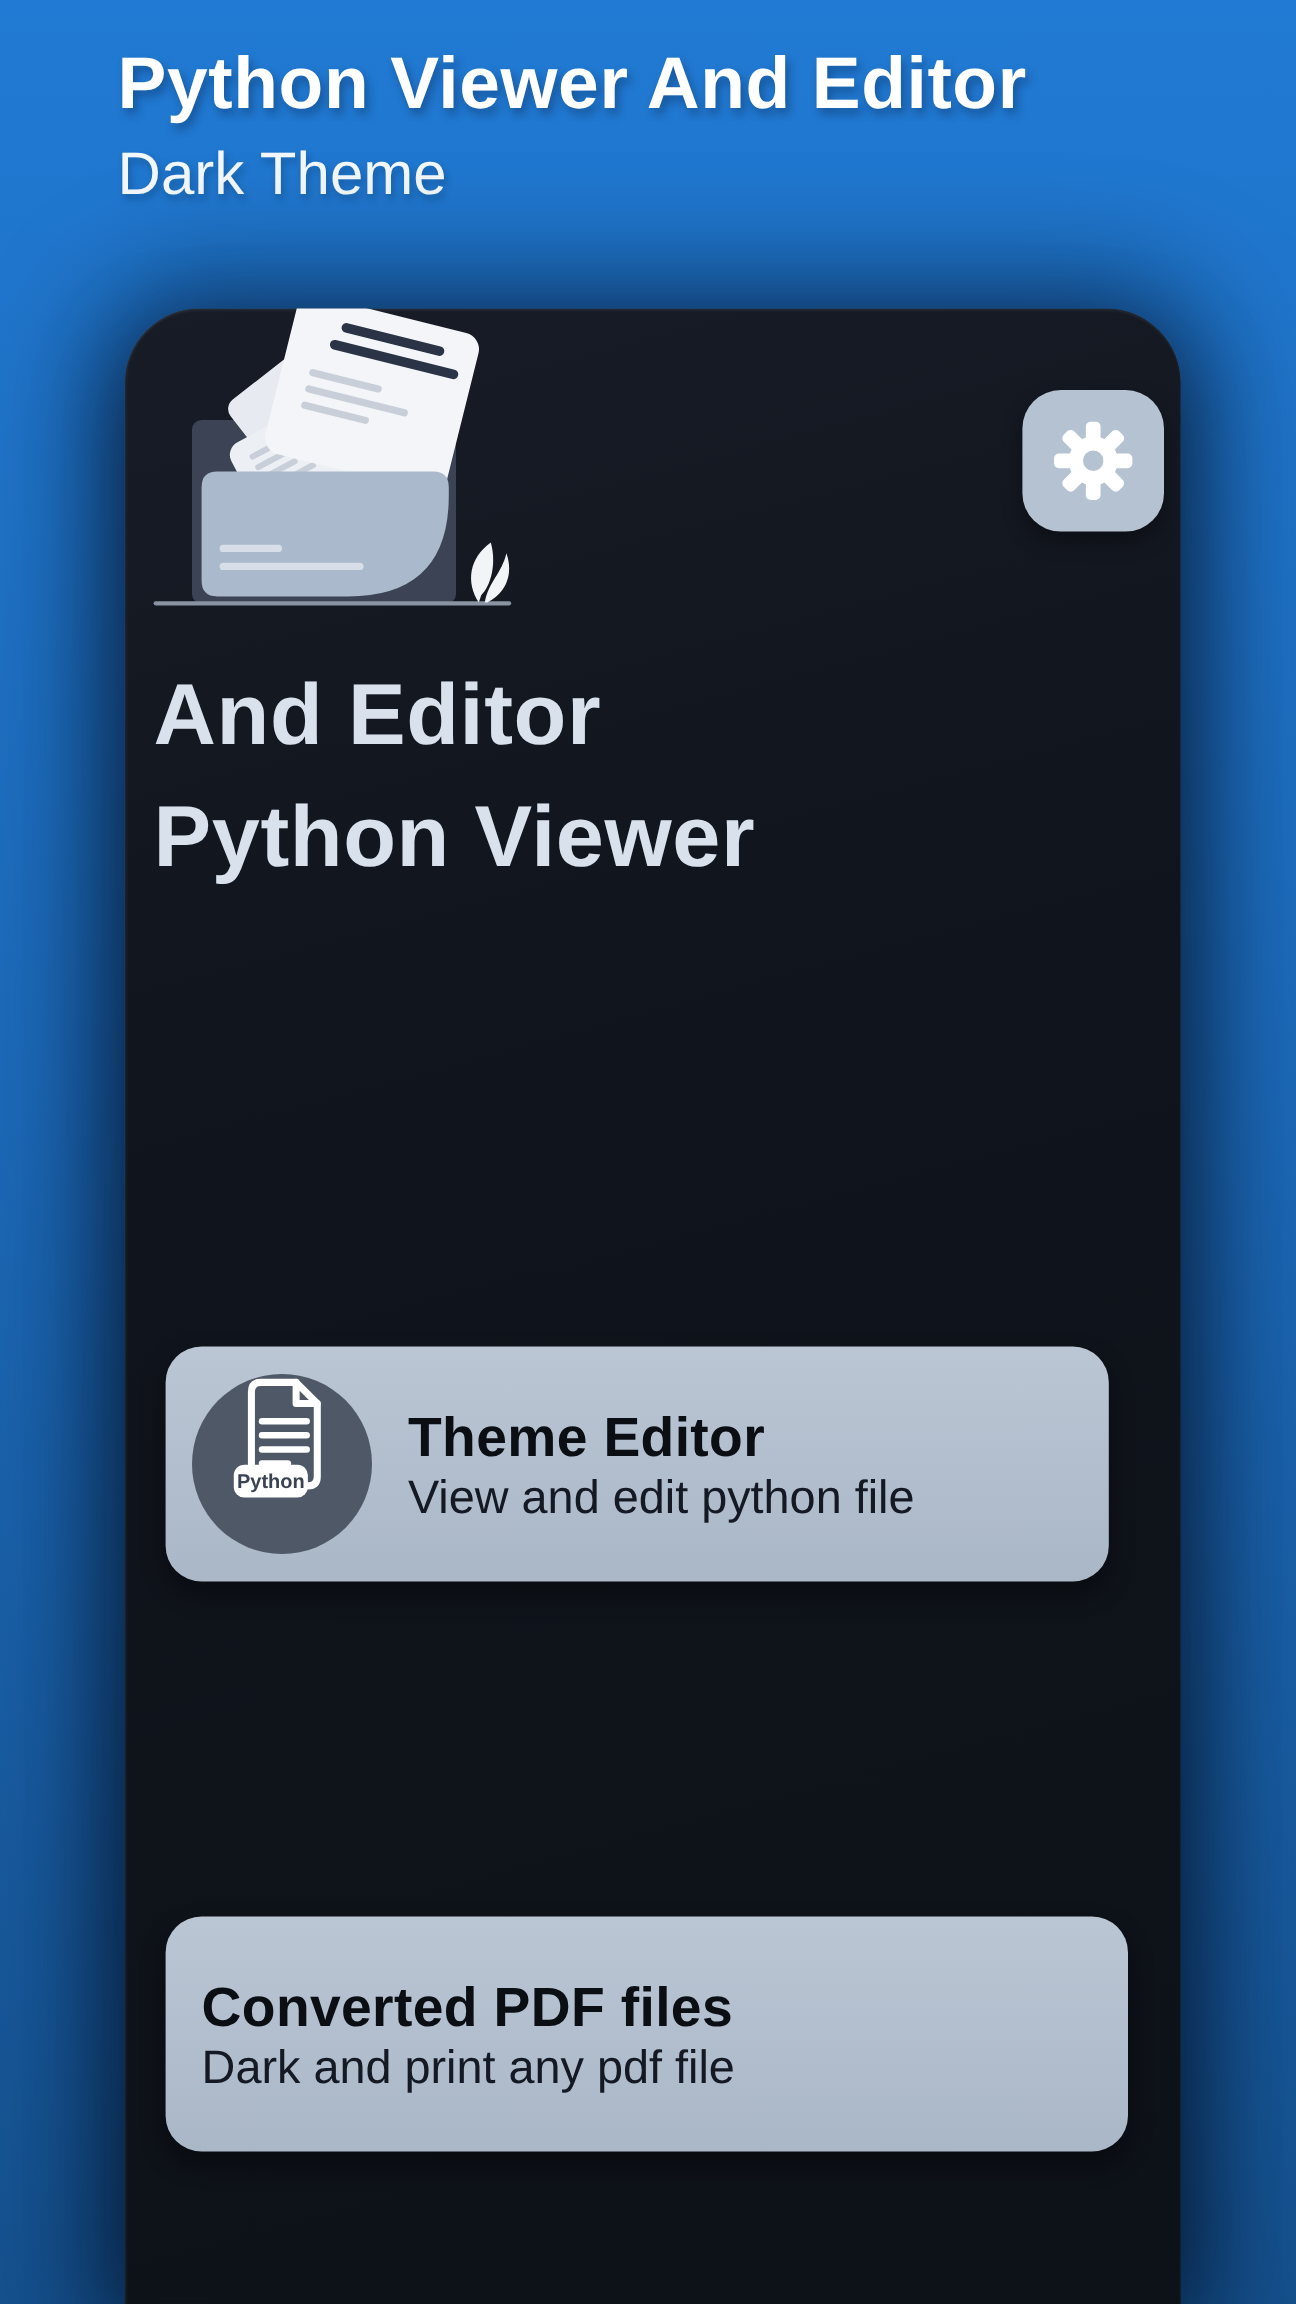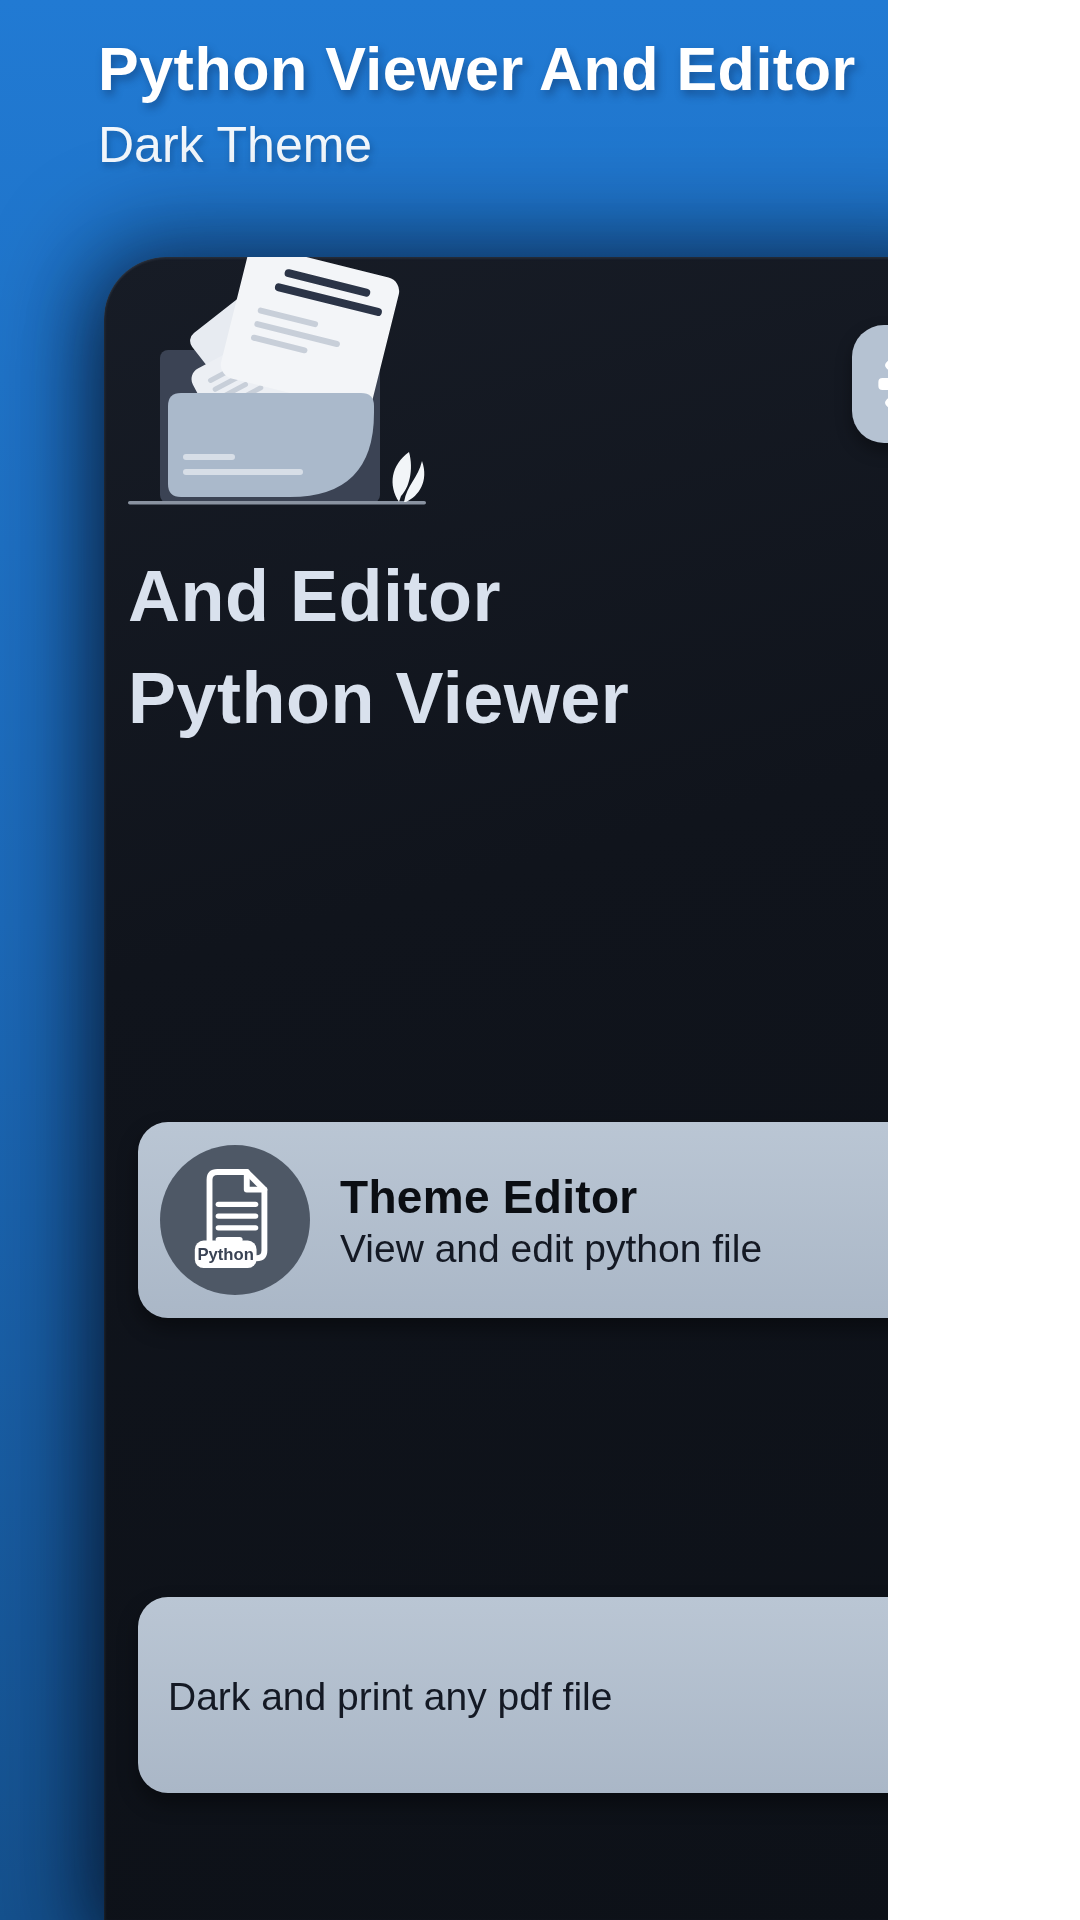--- a/index.html
+++ b/index.html
@@ -1,18 +1,18 @@
 <!DOCTYPE html>
 <html><head>
 <meta charset="utf-8">
 <style>
   html,body{margin:0;padding:0;}
   body{font-family:"Liberation Sans", sans-serif;}
   .screen{
-    position:relative;width:888px;height:1920px;overflow:hidden;
+    position:relative;width:1080px;height:1920px;overflow:hidden;
     background:linear-gradient(180deg,#217ad3 0%,#1c69b8 48%,#15518e 100%);
   }
   
   .header{position:absolute;left:98px;top:34px;}
   .header-title{
     font-size:61px;font-weight:800;color:#ffffff;letter-spacing:.5px;
     text-shadow:3px 5px 8px rgba(10,45,90,.45);
   }
   .header-subtitle{
     font-size:50px;font-weight:400;color:#f2f7fc;margin-top:12px;
@@ -42,21 +42,21 @@
     position:absolute;left:34px;width:802px;height:196px;border-radius:30px;
     background:linear-gradient(180deg,#bac6d4 0%,#aab7c7 100%);
     display:flex;align-items:center;
     box-shadow:0 10px 20px rgba(0,0,0,.4);cursor:pointer;
   }
   .card-1{top:865px;width:786px;}
   .card-2{top:1096px;}
   .card-3{top:1340px;}
   .circle{
     width:150px;height:150px;border-radius:50%;background:#4e5866;flex:none;
-    margin-left:22px;display:flex;align-items:center;justify-content:center;
+    margin-left:22px;display:flex;align-items:flex-start;justify-content:center;
   }
   .card-text{margin-left:30px;}
   .card-title{font-size:46px;font-weight:800;color:#0b0e13;letter-spacing:.3px;}
   .card-sub{font-size:39px;font-weight:400;color:#141924;margin-top:3px;}
   svg text{font-family:"Liberation Sans", sans-serif;}
 </style>
 </head>
 <body>
 
 <div class="screen">
@@ -150,18 +150,19 @@
       </div>
       <div class="card-text">
         <div class="card-title">Theme Editor</div>
         <div class="card-sub">View and edit python file</div>
       </div>
     </div>
 
 
     <div class="card card-3">
       <div class="card-text">
+        <div class="card-title">Converted PDF files</div>
         <div class="card-sub">Dark and print any pdf file</div>
       </div>
     </div>
 
   </div>
 </div>
 
 </body></html>

